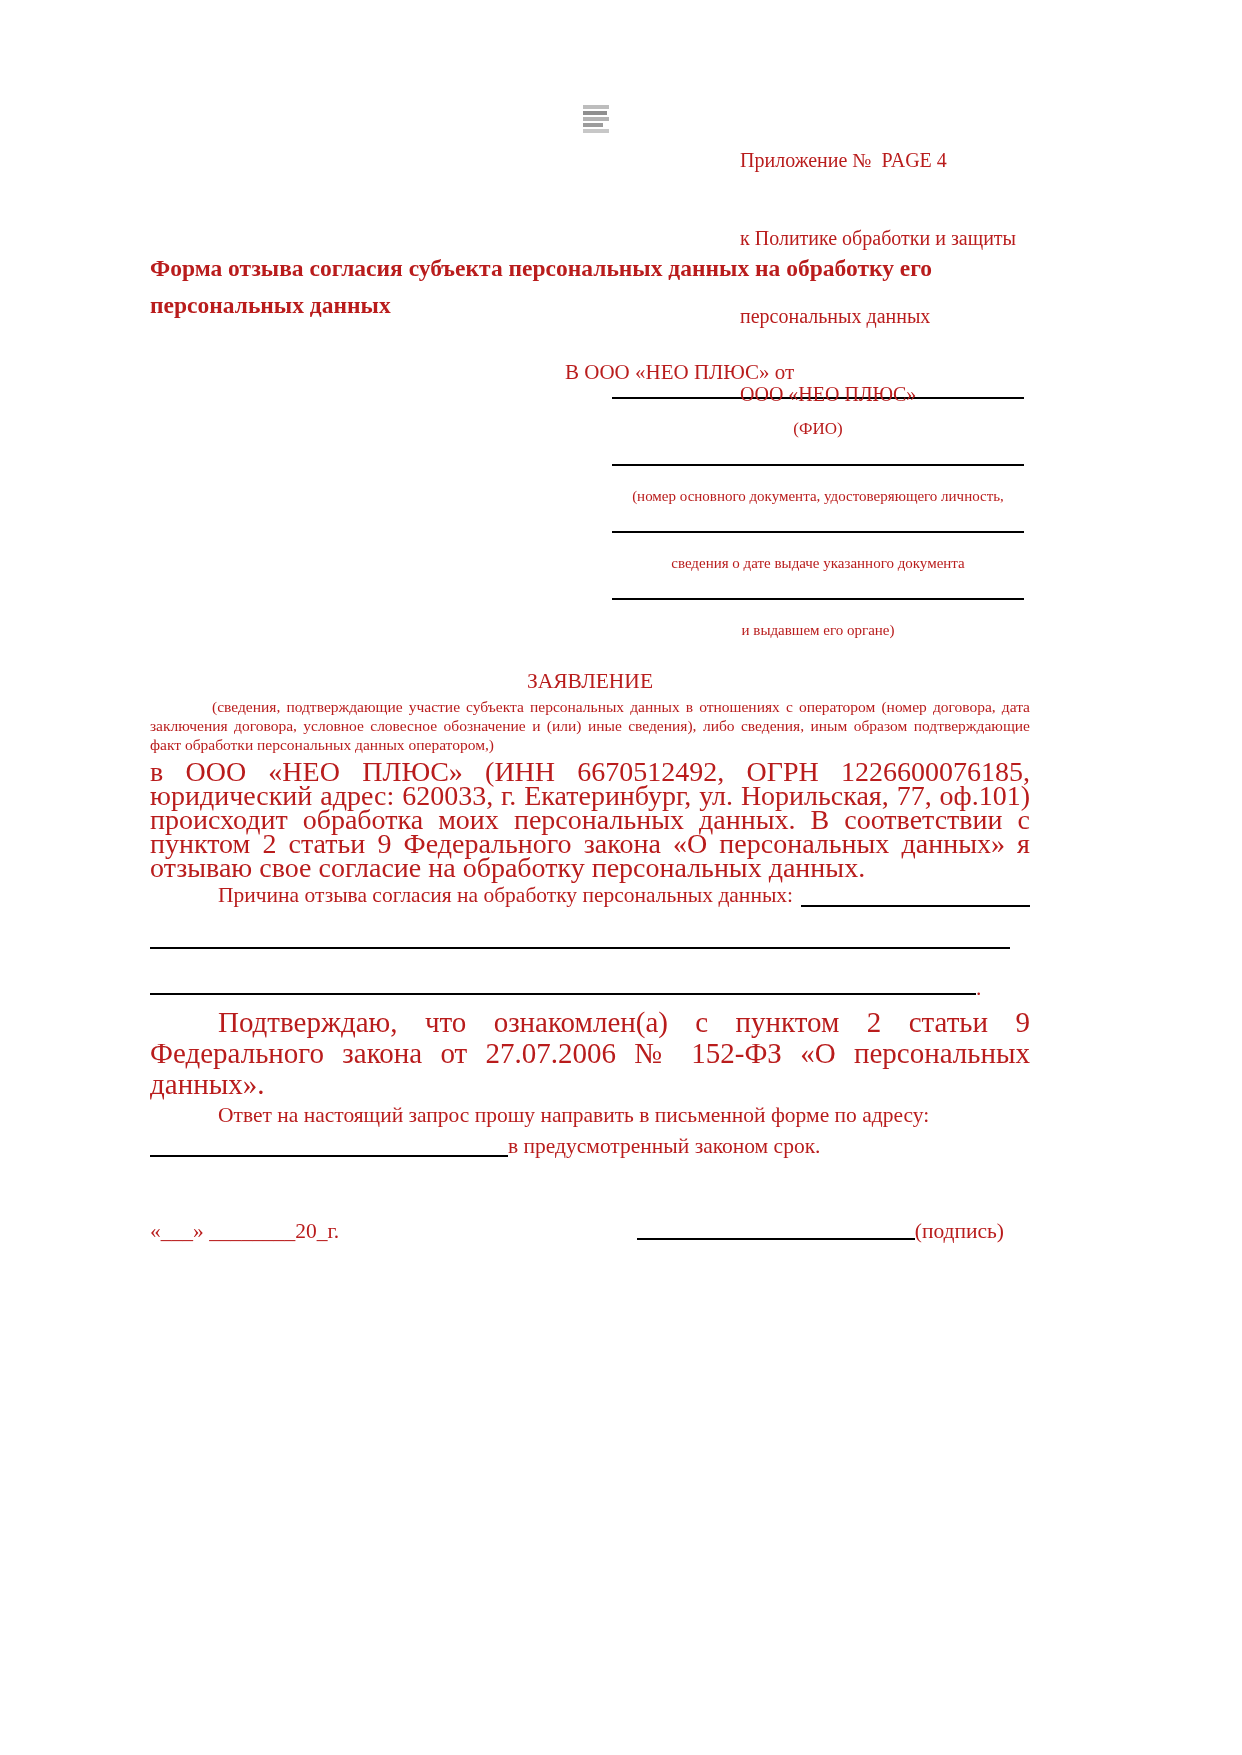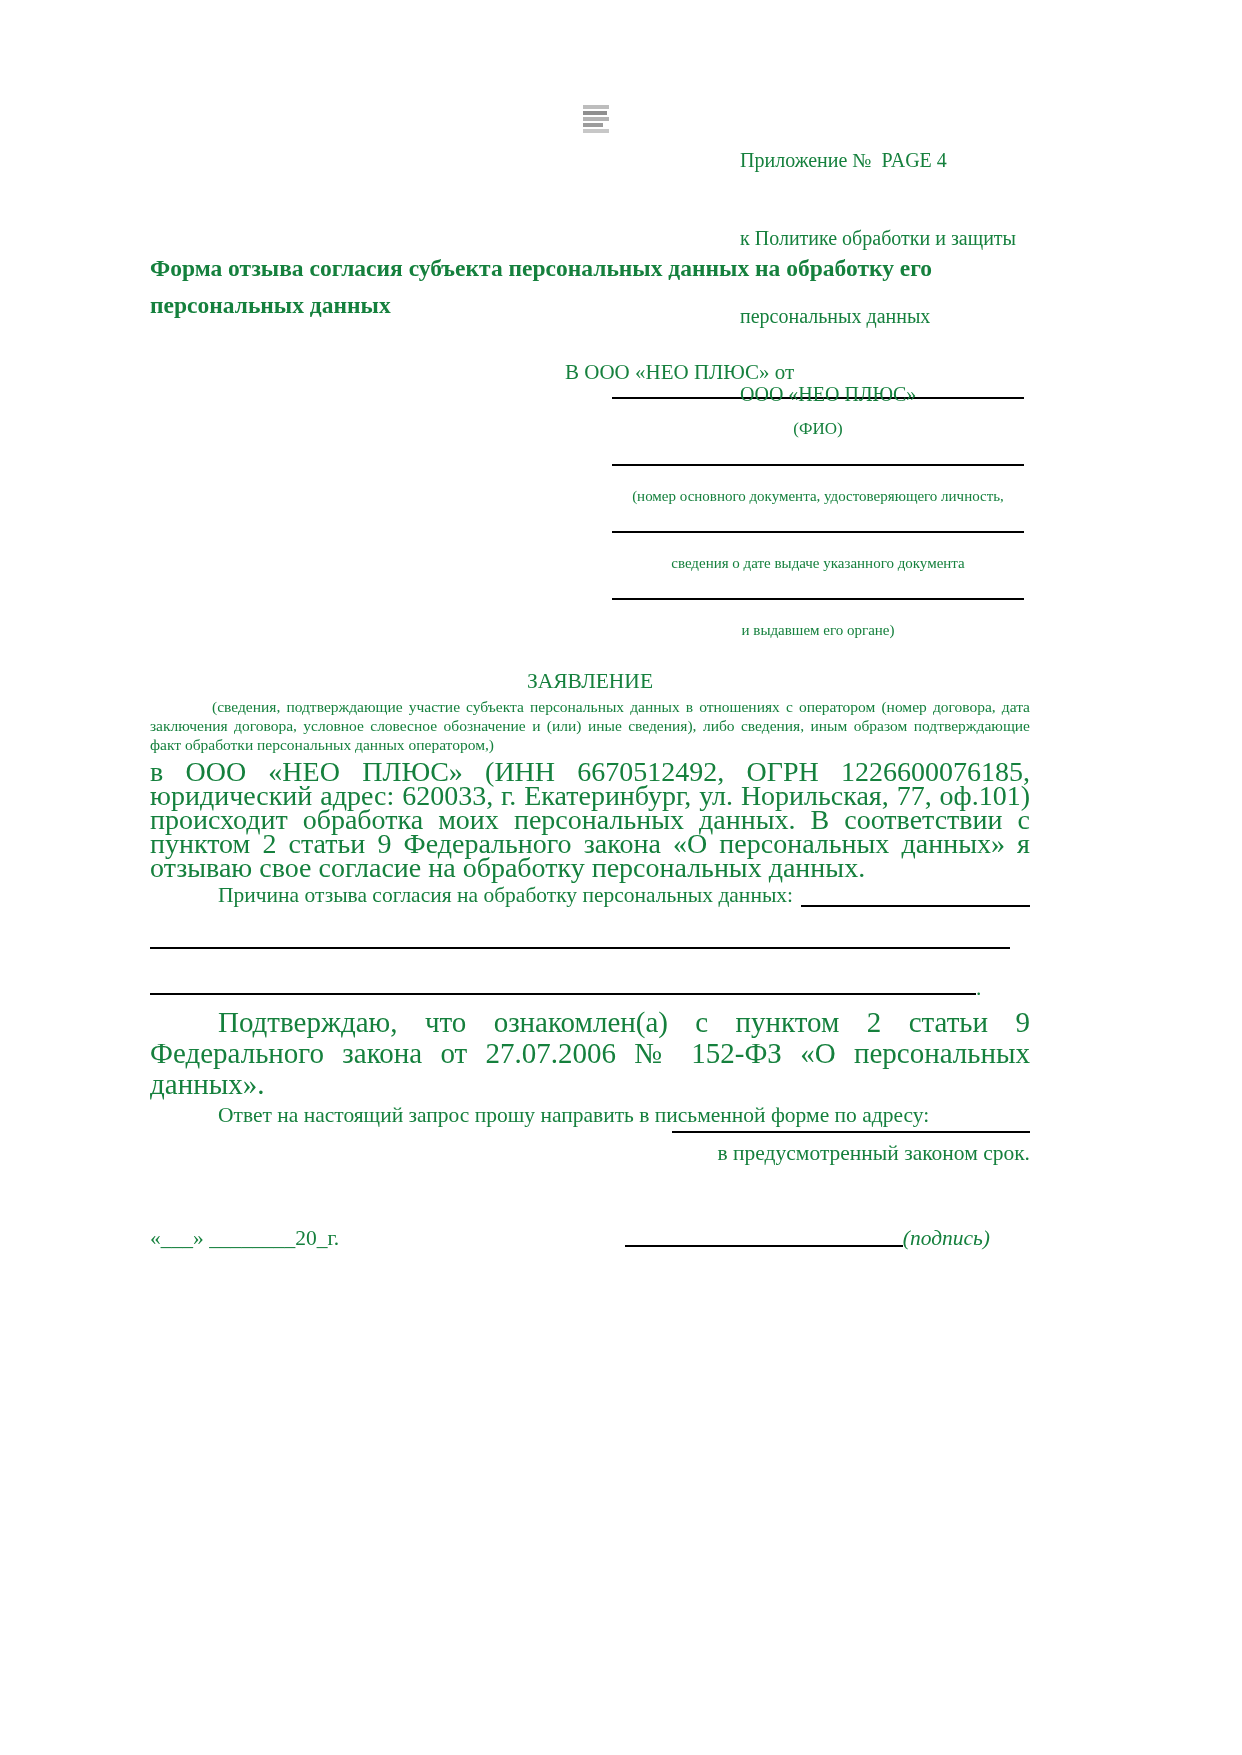--- a/index.html
+++ b/index.html
@@ -1,21 +1,21 @@
 <!DOCTYPE html>
 <html><head>
 <meta charset="utf-8">
 <style>
   html, body { margin: 0; padding: 0; background: #ffffff; }
   .page {
     position: relative;
     width: 1242px;
     height: 1755px;
     background: #ffffff;
-    color: #15803d;
+    color: #b91c1c;
     font-family: "Liberation Serif", "DejaVu Serif", serif;
     overflow: hidden;
   }
   .content {
     position: absolute;
     left: 150px;
     top: 0;
     width: 880px;
   }
 
@@ -78,26 +78,26 @@
   .rule2-row { margin-top: 28px; display: flex; align-items: flex-end; font-size: 21.5px; line-height: 22px; }
   .rule2 { width: 826px; border-bottom: 2px solid #000; margin-bottom: 4px; }
   .confirm {
     margin-top: 8px;
     font-size: 29px;
     line-height: 31px;
     text-indent: 68px;
     text-align: justify;
   }
   .reply1 { font-size: 21.5px; line-height: 31px; text-indent: 68px; }
-  .reply2 { display: flex; align-items: flex-end; font-size: 21.5px; line-height: 31px; flex-direction: column; }
+  .reply2 { display: flex; align-items: flex-end; font-size: 21.5px; line-height: 31px; }
   .blank-reply { width: 358px; flex: none; border-bottom: 2px solid #000; margin-bottom: 5px; }
 
   
   .footer-row { margin-top: 56px; display: flex; align-items: flex-end; font-size: 21.5px; line-height: 26px; text-align: right; }
-  .sig-group { margin-left: auto; margin-right: 40px; display: flex; align-items: flex-end; font-style: italic; }
+  .sig-group { margin-left: auto; margin-right: 26px; display: flex; align-items: flex-end; }
   .sig-line { width: 278px; border-bottom: 2px solid #000; margin-bottom: 4px; }
 </style>
 </head>
 <body>
 
 <div class="page">
   <div class="content">
 
     <div class="header-row">
       <div class="glitch">

